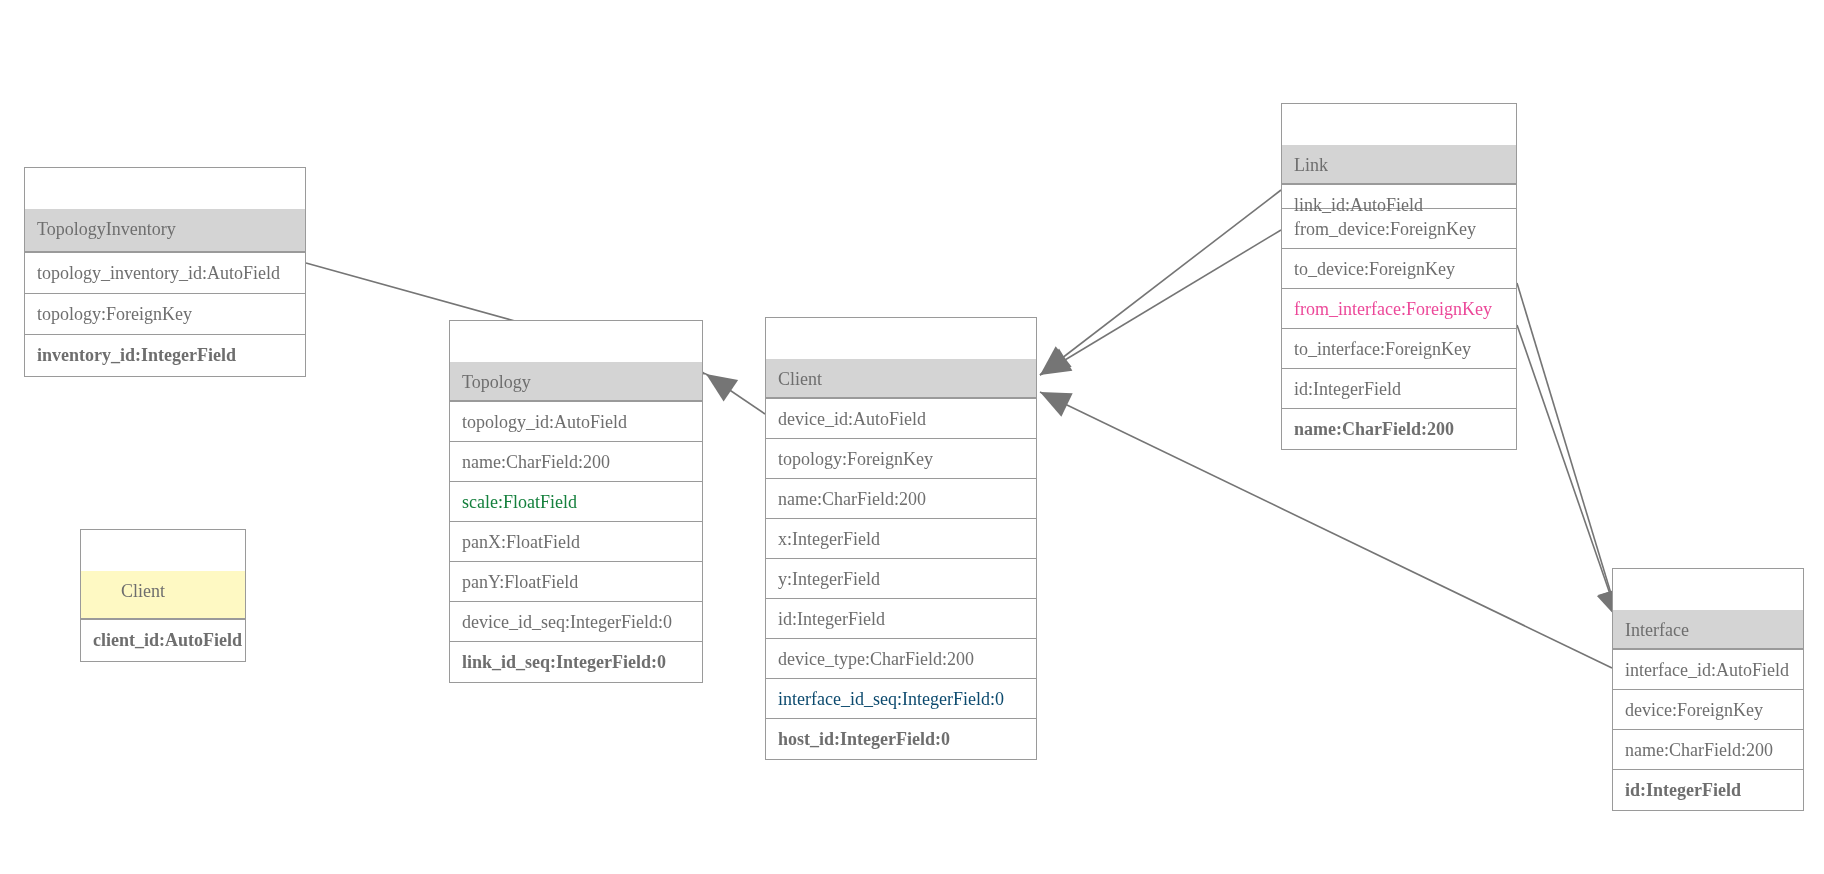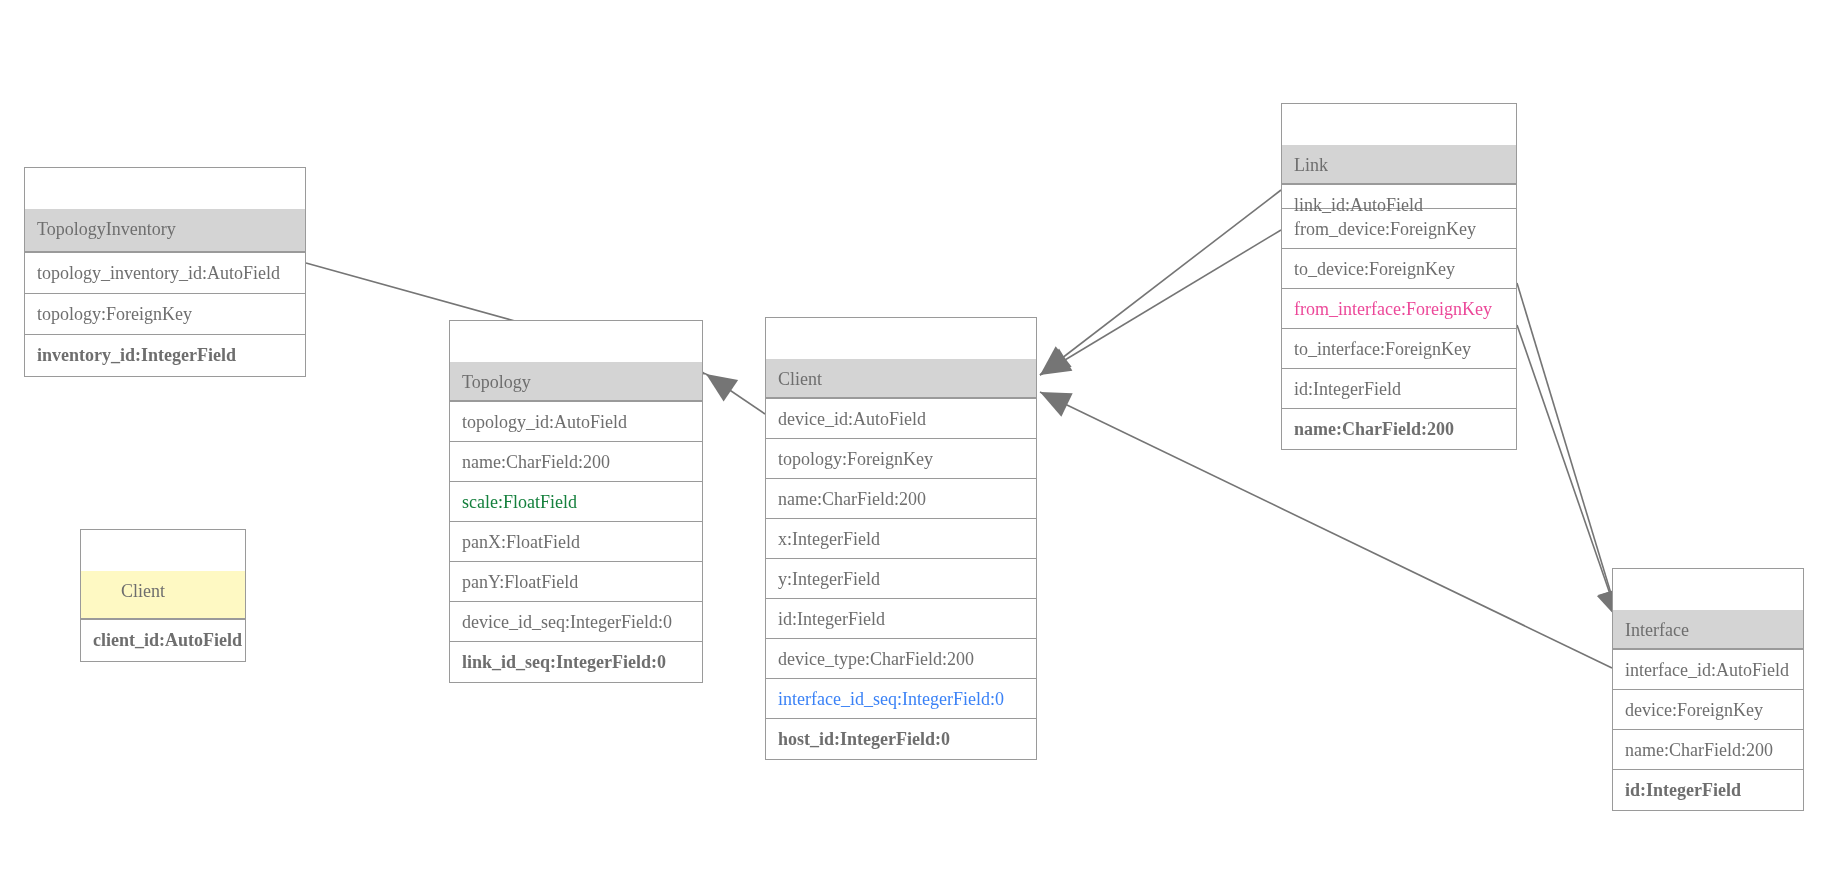--- a/index.html
+++ b/index.html
@@ -115,21 +115,21 @@
     </div>
     <div class="entity" style="left: 765px; top: 317px; width: 272px; border-color: rgb(154, 154, 154);">
       <div class="entity-header" style="background: rgb(212, 212, 212); color: rgb(110, 110, 110); border-color: rgb(154, 154, 154); height: 40px;">Client</div>
       <div class="entity-row" style="color: rgb(110, 110, 110); border-color: rgb(154, 154, 154); height: 40px;">device_id:AutoField</div>
       <div class="entity-row" style="color: rgb(110, 110, 110); border-color: rgb(154, 154, 154); height: 40px;">topology:ForeignKey</div>
       <div class="entity-row" style="color: rgb(110, 110, 110); border-color: rgb(154, 154, 154); height: 40px;">name:CharField:200</div>
       <div class="entity-row" style="color: rgb(110, 110, 110); border-color: rgb(154, 154, 154); height: 40px;">x:IntegerField</div>
       <div class="entity-row" style="color: rgb(110, 110, 110); border-color: rgb(154, 154, 154); height: 40px;">y:IntegerField</div>
       <div class="entity-row" style="color: rgb(110, 110, 110); border-color: rgb(154, 154, 154); height: 40px;">id:IntegerField</div>
       <div class="entity-row" style="color: rgb(110, 110, 110); border-color: rgb(154, 154, 154); height: 40px;">device_type:CharField:200</div>
-      <div class="entity-row" style="color: #3b82f6; border-color: rgb(154, 154, 154); height: 40px;">interface_id_seq:IntegerField:0</div>
+      <div class="entity-row" style="color: #0c4a6e; border-color: rgb(154, 154, 154); height: 40px;">interface_id_seq:IntegerField:0</div>
       <div class="entity-row" style="color: rgb(110, 110, 110); border-color: rgb(154, 154, 154); height: 40px;">host_id:IntegerField:0</div>
     </div>
     <div class="entity" style="left: 1281px; top: 103px; width: 236px; border-color: rgb(154, 154, 154);">
       <div class="entity-header" style="background: rgb(212, 212, 212); color: rgb(110, 110, 110); border-color: rgb(154, 154, 154); height: 40px;">Link</div>
       <div class="entity-row" style="color: rgb(110, 110, 110); border-color: rgb(154, 154, 154); height: 24px;">link_id:AutoField</div>
       <div class="entity-row" style="color: rgb(110, 110, 110); border-color: rgb(154, 154, 154); height: 40px;">from_device:ForeignKey</div>
       <div class="entity-row" style="color: rgb(110, 110, 110); border-color: rgb(154, 154, 154); height: 40px;">to_device:ForeignKey</div>
       <div class="entity-row" style="color: #ec4899; border-color: rgb(154, 154, 154); height: 40px;">from_interface:ForeignKey</div>
       <div class="entity-row" style="color: rgb(110, 110, 110); border-color: rgb(154, 154, 154); height: 40px;">to_interface:ForeignKey</div>
       <div class="entity-row" style="color: rgb(110, 110, 110); border-color: rgb(154, 154, 154); height: 40px;">id:IntegerField</div>

